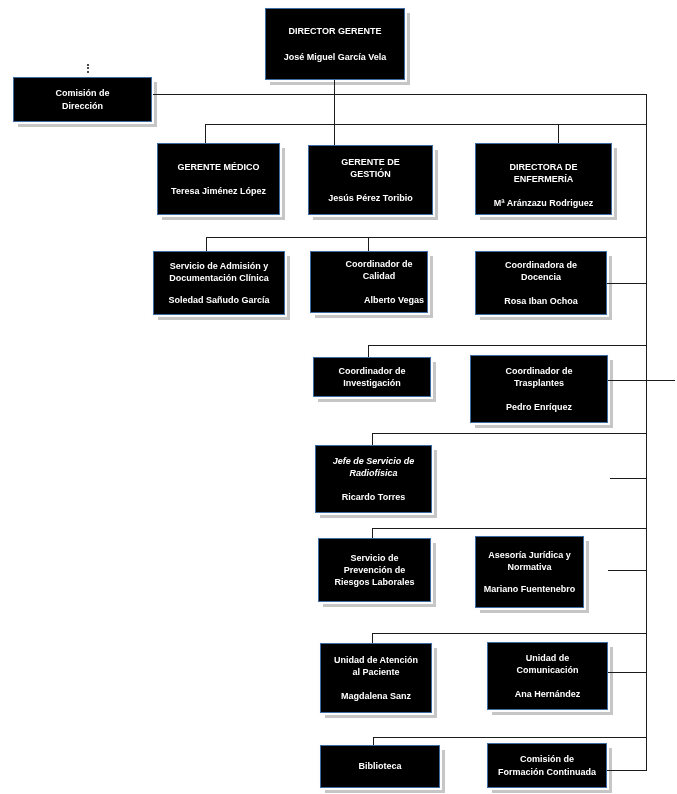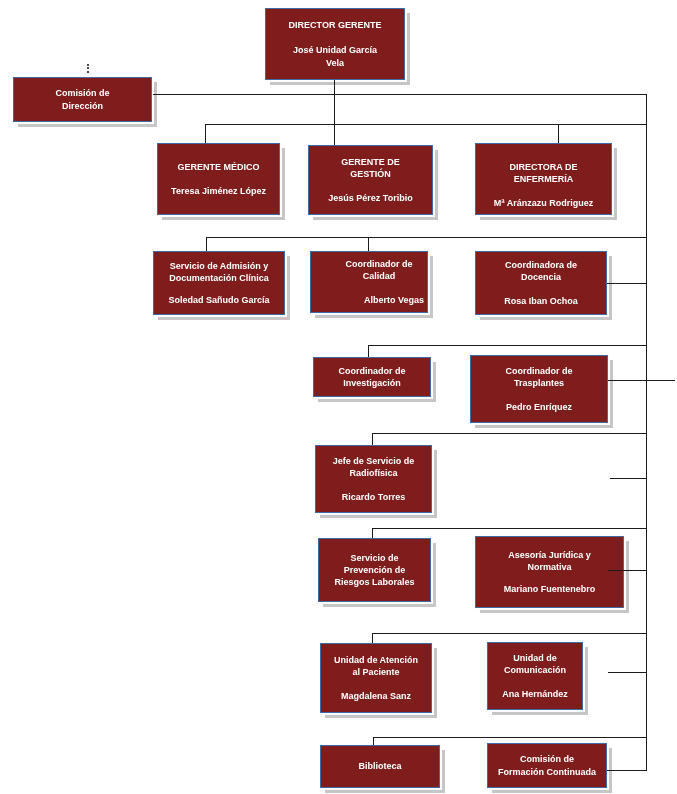--- a/index.html
+++ b/index.html
@@ -6,21 +6,21 @@
   .canvas{
     position:relative;
     width:677px;height:794px;
     background:#ffffff;
     font-family:"Liberation Sans", sans-serif;
     overflow:hidden;
   }
   .node{
     position:absolute;
     box-sizing:border-box;
-    background:#7f1d1d;
+    background:#000000;
     border:1px solid #3d6ba3;
     box-shadow:0 0 0 2px #fdfdfd, 5px 5px 0 0 #c6c6c6;
     display:flex;
     flex-direction:column;
     align-items:center;
     justify-content:center;
     gap:11px;
     text-align:center;
     color:#ffffff;
     font-weight:bold;
@@ -43,21 +43,21 @@
 </style>
 </head>
 <body>
 
 <div class="canvas">
 
   <div class="anchor-mark" style="left:87px;top:64px;"></div>
 
   <div class="node" style="left:265px;top:8px;width:140px;height:72px;gap:13px;">
     <span class="title">DIRECTOR GERENTE</span>
-    <span class="name" style="max-width:104px;">José Unidad García Vela</span>
+    <span class="name" style="max-width:104px;">José Miguel García Vela</span>
   </div>
 
   <div class="node" style="left:13px;top:77px;width:139px;height:45px;">
     <span class="title" style="max-width:84px;">Comisión de Dirección</span>
 
   </div>
 
   <div class="node" style="left:157px;top:143px;width:123px;height:72px;">
     <span class="title">GERENTE MÉDICO</span>
     <span class="name" style="max-width:96px;">Teresa Jiménez López</span>
@@ -92,41 +92,41 @@
     <span class="title" style="max-width:94px;">Coordinador de Investigación</span>
 
   </div>
 
   <div class="node" style="left:470px;top:355px;width:138px;height:68px;">
     <span class="title" style="max-width:100px;">Coordinador de Trasplantes</span>
     <span class="name">Pedro Enríquez</span>
   </div>
 
   <div class="node" style="left:315px;top:445px;width:117px;height:68px;">
-    <span class="title" style="max-width:96px;">Jefe de Servicio de Radiofísica</span>
+    <span class="title" style="max-width:96px;font-style:italic;">Jefe de Servicio de Radiofísica</span>
     <span class="name">Ricardo Torres</span>
   </div>
 
 
   <div class="node" style="left:318px;top:538px;width:113px;height:64px;">
     <span class="title" style="max-width:86px;">Servicio de Prevención de Riesgos Laborales</span>
 
   </div>
 
-  <div class="node" style="left:475px;top:536px;width:149px;height:72px;gap:10px;">
+  <div class="node" style="left:475px;top:536px;width:109px;height:72px;gap:10px;">
     <span class="title" style="max-width:104px;">Asesoría Jurídica y Normativa</span>
     <span class="name">Mariano Fuentenebro</span>
   </div>
 
   <div class="node" style="left:320px;top:643px;width:112px;height:70px;">
     <span class="title" style="max-width:92px;">Unidad de Atención al Paciente</span>
     <span class="name">Magdalena Sanz</span>
   </div>
 
-  <div class="node" style="left:487px;top:642px;width:96px;height:68px;">
+  <div class="node" style="left:487px;top:642px;width:121px;height:68px;">
     <span class="title" style="max-width:70px;">Unidad de Comunicación</span>
     <span class="name">Ana Hernández</span>
   </div>
 
   <div class="node" style="left:320px;top:745px;width:120px;height:43px;">
     <span class="title">Biblioteca</span>
 
   </div>
 
   <div class="node" style="left:487px;top:743px;width:120px;height:45px;">

